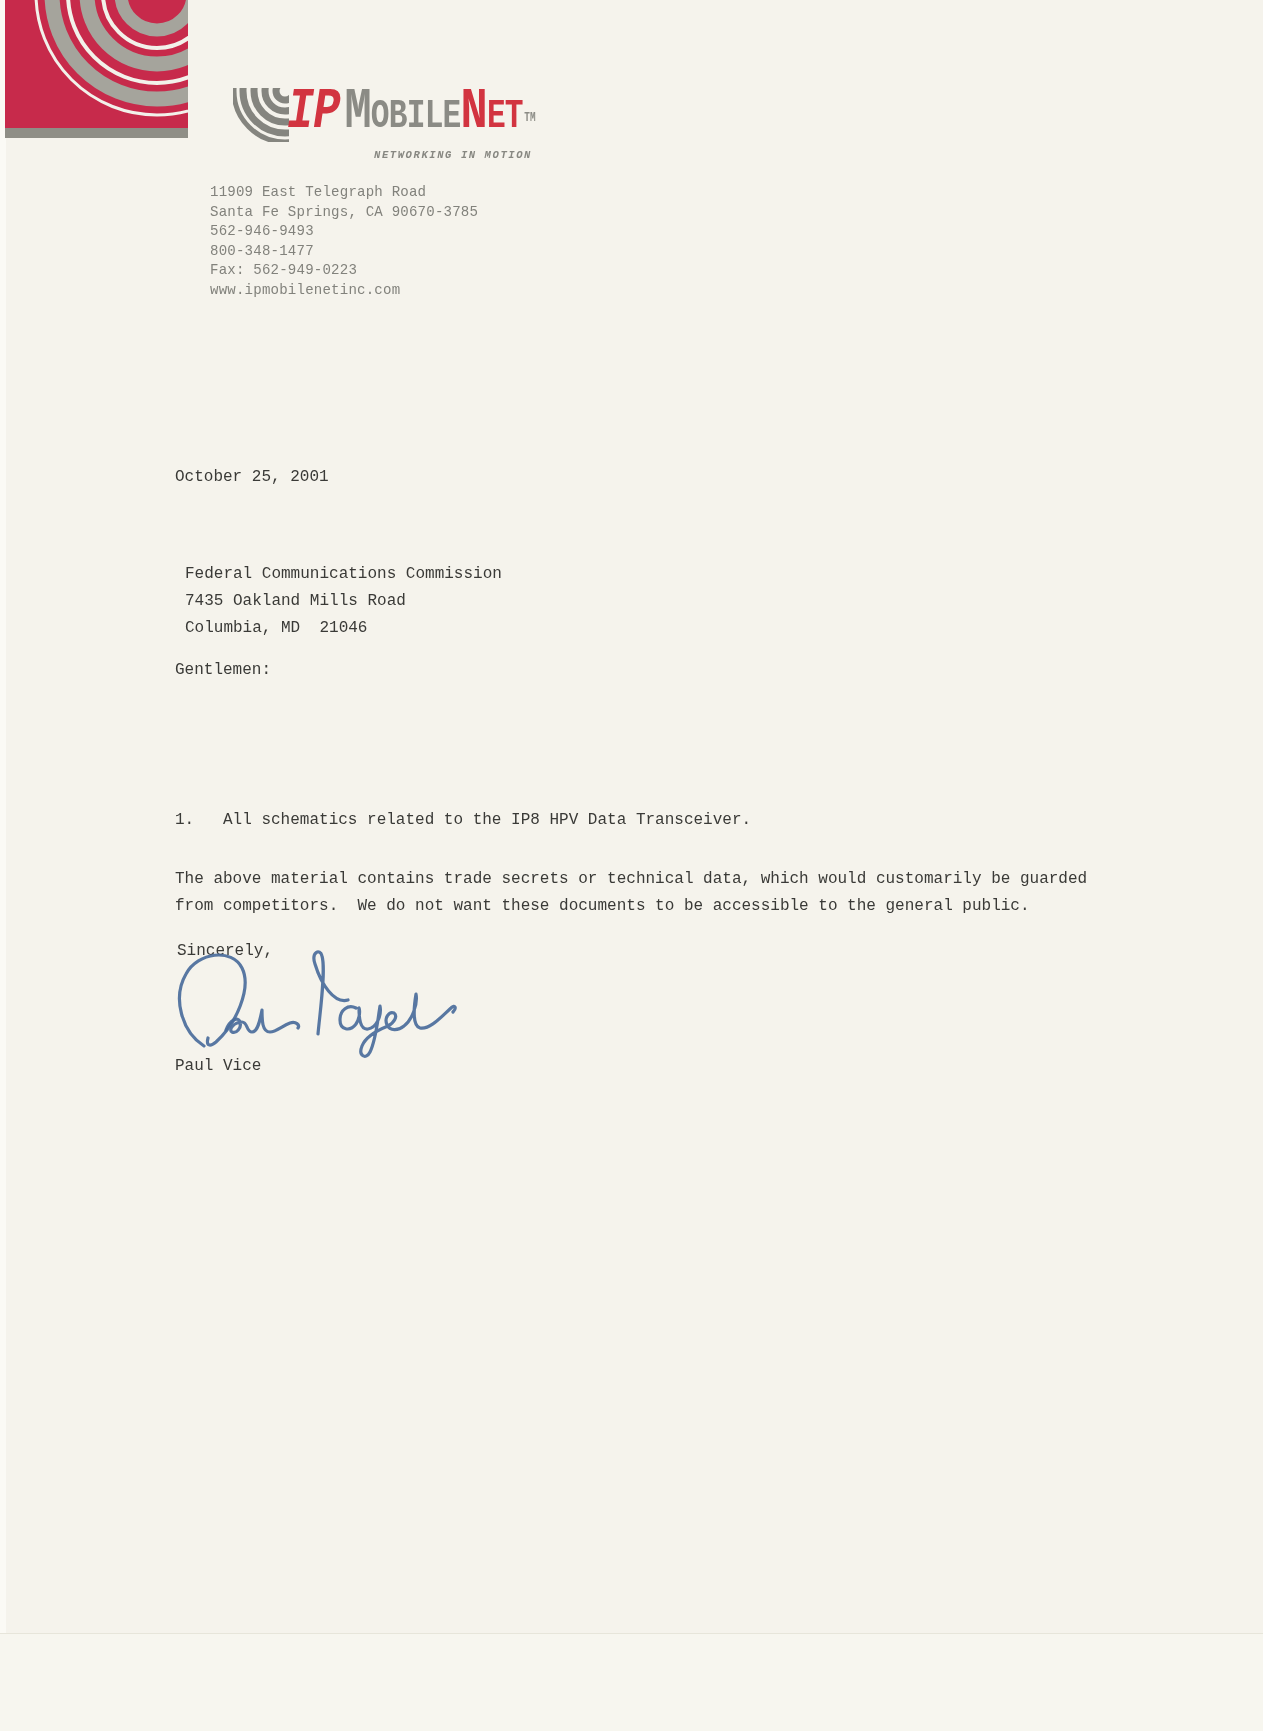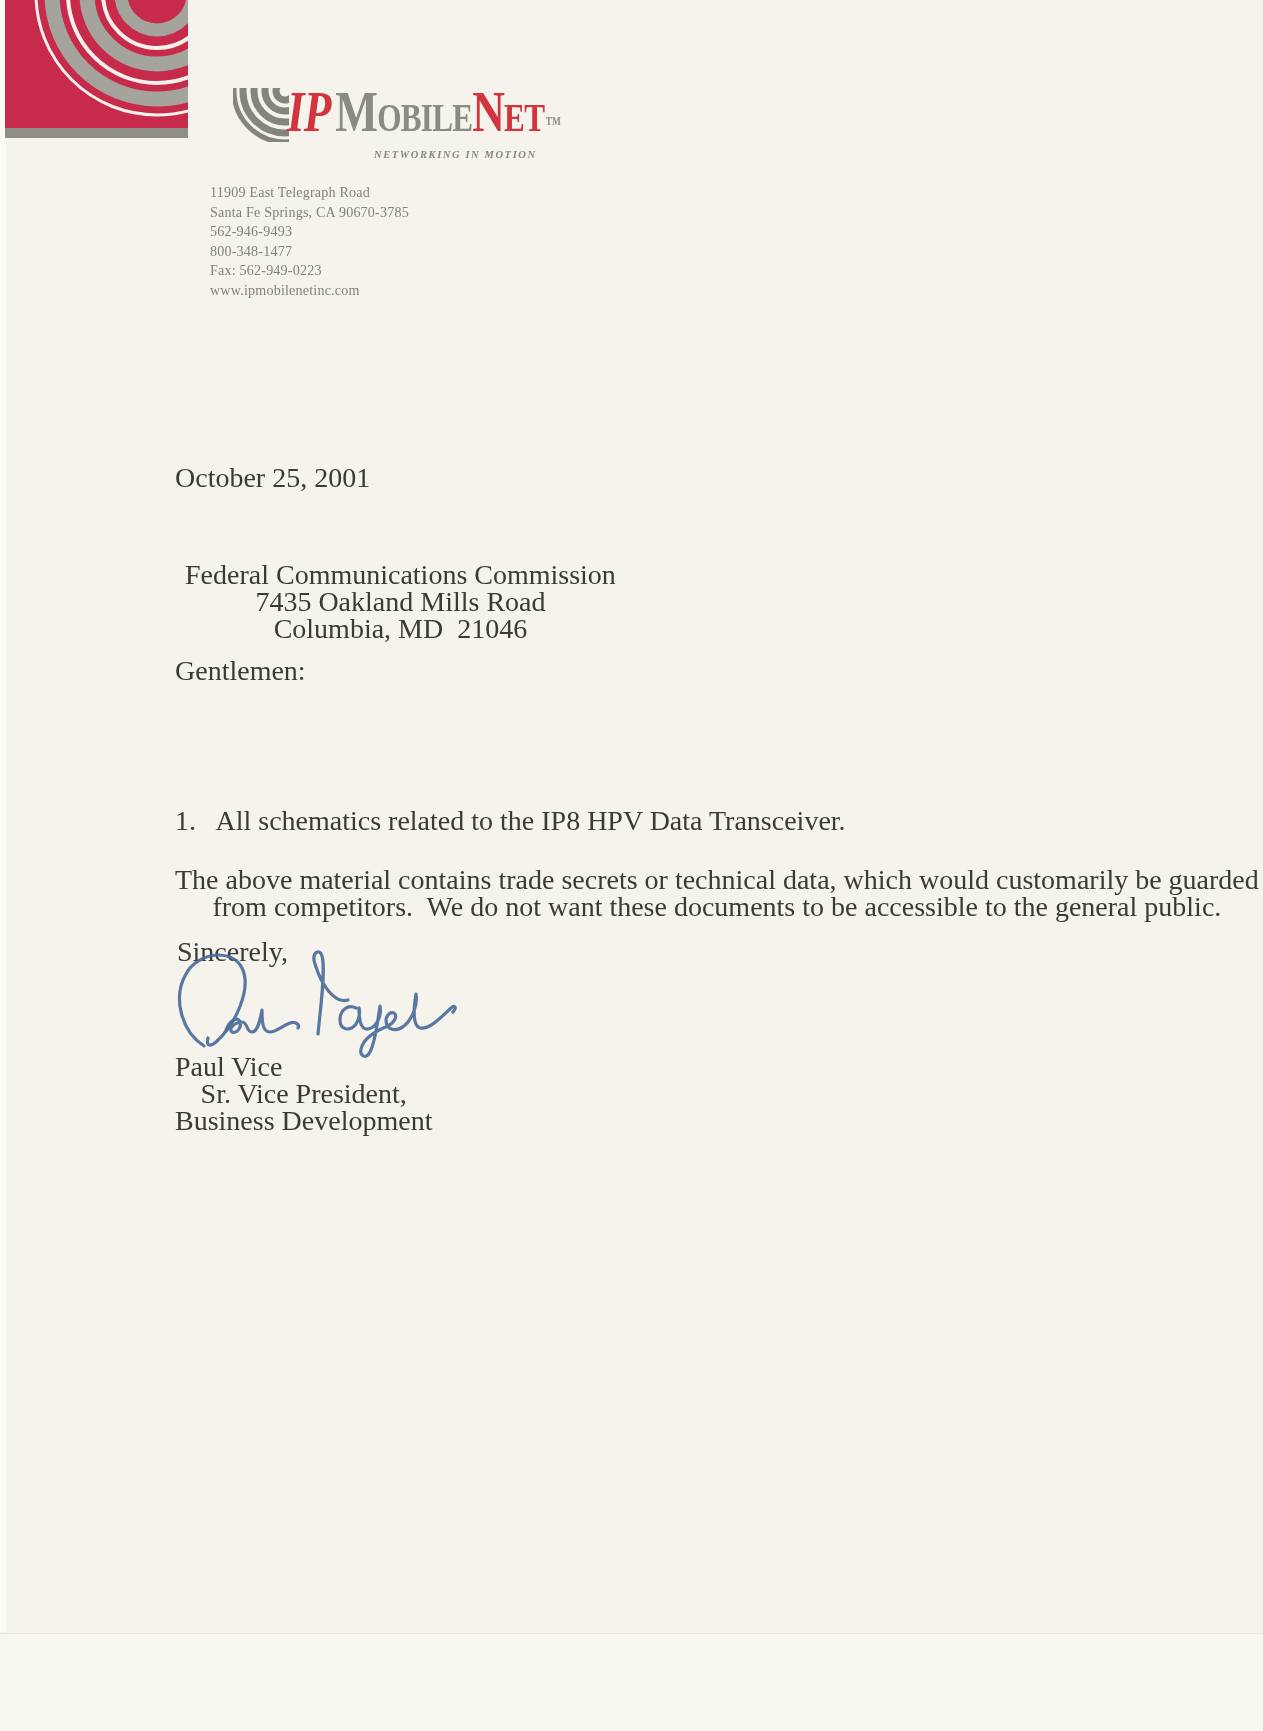--- a/index.html
+++ b/index.html
@@ -16,21 +16,21 @@
     --signature-blue: #4a6d9b;
   }
   * { margin: 0; padding: 0; box-sizing: border-box; }
   html, body { background: #e9e8e1; }
   .page {
     position: relative;
     width: 1263px;
     height: 1731px;
     background: var(--page-bg);
     overflow: hidden;
-    font-family: Liberation Serif, serif;
+    font-family: Liberation Mono, monospace;
     color: var(--body-text);
   }
   .edge-strip-left {
     position: absolute; left: 0; top: 0; width: 6px; height: 1731px;
     background: var(--page-edge);
   }
   .edge-strip-bottom {
     position: absolute; left: 0; top: 1633px; width: 1263px; height: 98px;
     background: #f7f6ef;
     border-top: 1px solid #e7e5da;
@@ -63,21 +63,21 @@
   }
 
   .address {
     position: absolute; left: 210px; top: 183px;
     font-size: 15px; line-height: 19.5px; color: var(--address-text);
     white-space: pre-wrap;
     transform: scaleX(0.94); transform-origin: 0 0;
     letter-spacing: 0.2px;
   }
 
-  .bodytext { font-size: 28px; line-height: 27px; color: var(--body-text); white-space: pre-wrap; text-align: center; }
+  .bodytext { font-size: 16px; line-height: 27px; color: var(--body-text); white-space: pre-wrap; }
   .date-line      { position: absolute; left: 175px; top: 464px; }
   .recipient      { position: absolute; left: 175px; top: 561px; margin-left: 10px; }
   .salutation     { position: absolute; left: 175px; top: 657px; }
   .paragraph-1    { position: absolute; left: 175px; top: 702px; }
   .list-item      { position: absolute; left: 175px; top: 799px; margin-top: 8px; }
   .paragraph-2    { position: absolute; left: 175px; top: 845px; margin-top: 21px; }
   .closing        { position: absolute; left: 177px; top: 938px; }
   .signature      { position: absolute; left: 170px; top: 946px; }
   .signature path { fill: none; stroke: var(--signature-blue); stroke-width: 3.2; stroke-linecap: round; stroke-linejoin: round; opacity: 0.92; }
   .signer-name    { position: absolute; left: 175px; top: 1053px; }
@@ -141,16 +141,14 @@
   <div class="bodytext closing">Sincerely,</div>
 
   <svg class="signature" width="290" height="118" viewBox="0 0 290 118">
     <path d="M 34,100 C 12,86 2,52 16,28 C 28,6 62,2 72,22 C 82,42 66,78 46,96 C 40,101 36,100 38,92"></path>
     <path d="M 56,84 C 60,74 68,70 70,76 C 72,82 66,88 62,86 C 58,84 64,76 72,76 C 78,76 76,86 82,86 C 88,86 90,74 92,64 C 92,74 92,86 100,86 C 106,86 112,80 120,77 C 126,75 130,79 128,82"></path>
     <path d="M 148,88 C 150,66 156,24 152,10 C 150,2 141,6 145,18 C 151,38 164,58 178,54"></path>
     <path d="M 186,62 C 178,58 170,64 170,74 C 170,84 180,86 186,78 C 190,72 190,64 189,62 C 189,72 190,84 198,83 C 206,82 212,70 210,60 C 208,72 206,94 200,106 C 196,114 188,110 192,100 C 196,90 208,84 218,80 C 224,77 228,70 224,67 C 219,65 214,72 217,79 C 220,85 228,85 234,80 C 242,74 248,58 246,48 C 244,60 242,80 250,82 C 260,84 272,70 281,62 C 285,58 287,62 283,66"></path>
   </svg>
 
   <div class="bodytext signer-name">Paul Vice</div>
-  <div class="bodytext signer-title">Sr. Vice President,
-Business Development</div>
 
 </div>
 
 </body></html>

